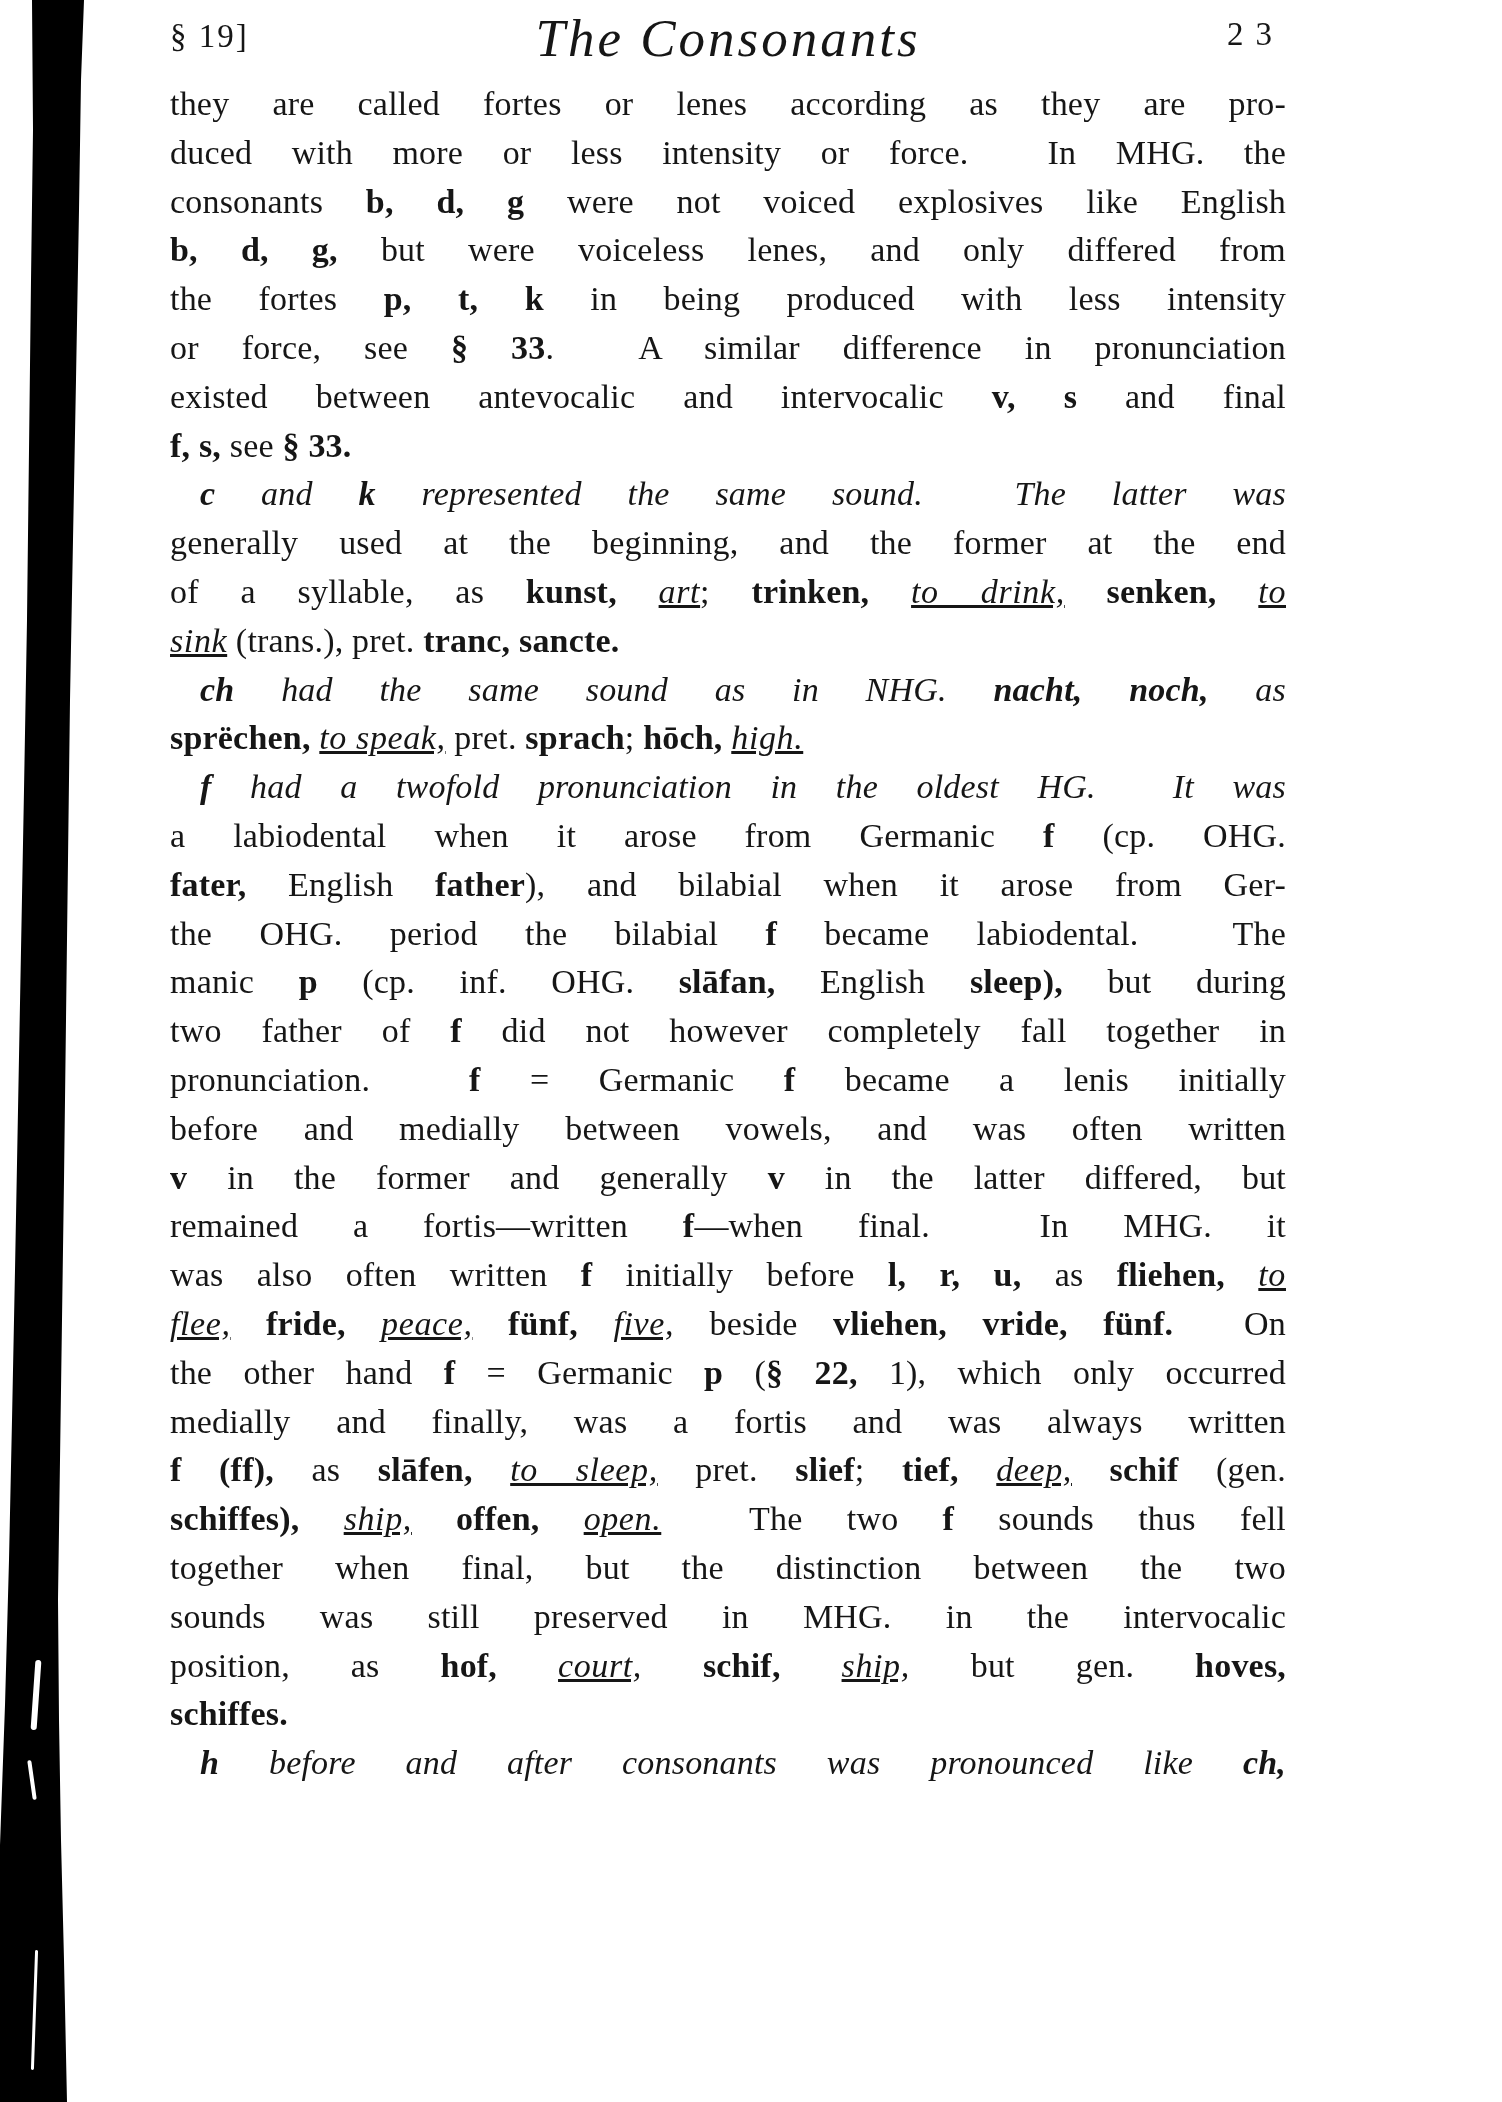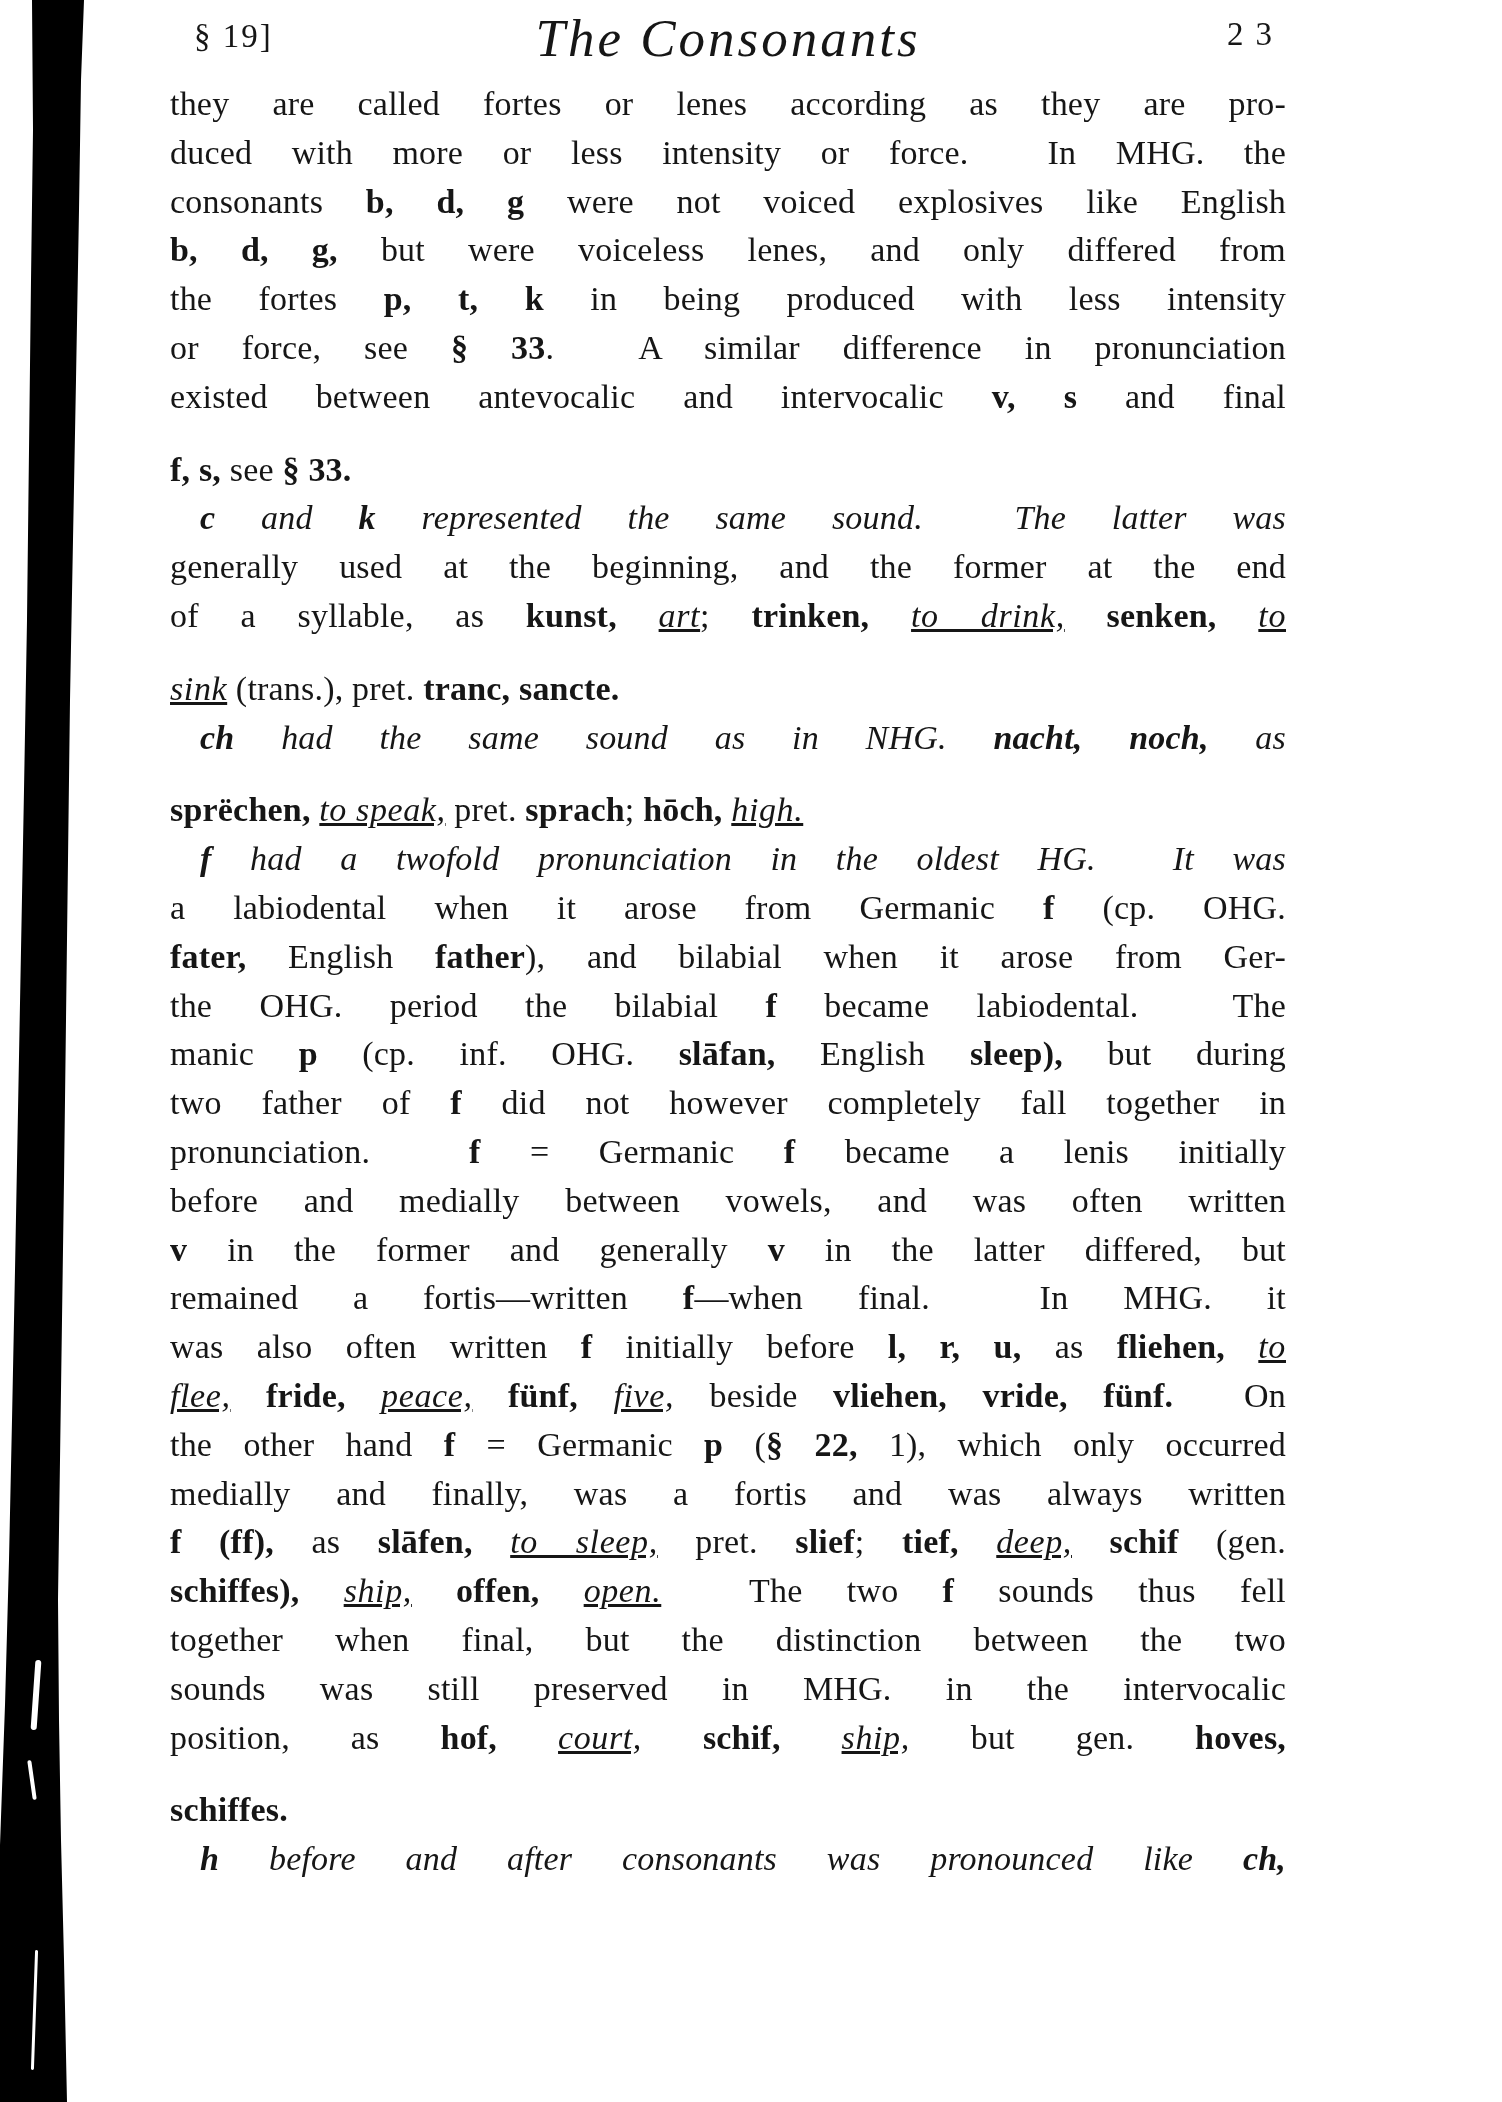--- a/index.html
+++ b/index.html
@@ -16,21 +16,21 @@
   
   .page-col{
     position:absolute;
     left:170px;top:8px;width:1116px;
   }
   .hdr{
     position:relative;height:64px;
   }
   .hdr .sec{
     position:absolute;left:0;top:10px;
-    font-size:33px;letter-spacing:2px;margin-left:24px;
+    font-size:33px;letter-spacing:2px;
   }
   .hdr .ttl{
     position:absolute;left:0;right:0;top:0;
     text-align:center;
     font-style:italic;
     font-size:53px;
     letter-spacing:3px;
   }
   .hdr .pno{
     position:absolute;right:2px;top:8px;
@@ -41,21 +41,21 @@
   }
   .line{
     font-size:34px;
     line-height:48.8px;
     height:48.8px;
     white-space:normal;
     text-align:justify;
     text-align-last:justify;
     letter-spacing:0.2px;
   }
-  .line.pe{text-align-last:left;margin-top:24px;}
+  .line.pe{text-align-last:left;}
   .line.ind{text-indent:30px;font-style:italic;}
   .b{font-weight:bold;}
   .i{font-style:italic;letter-spacing:0.6px;text-decoration:underline;}
 </style>
 </head>
 <body>
 
 <svg id="binding" width="120" height="2102" viewBox="0 0 120 2102">
   <polygon fill="#000000" points="
     32,0 84,0 81,80 79,210 76,380 73,540 70,700 68,860 66,1020 64,1180

